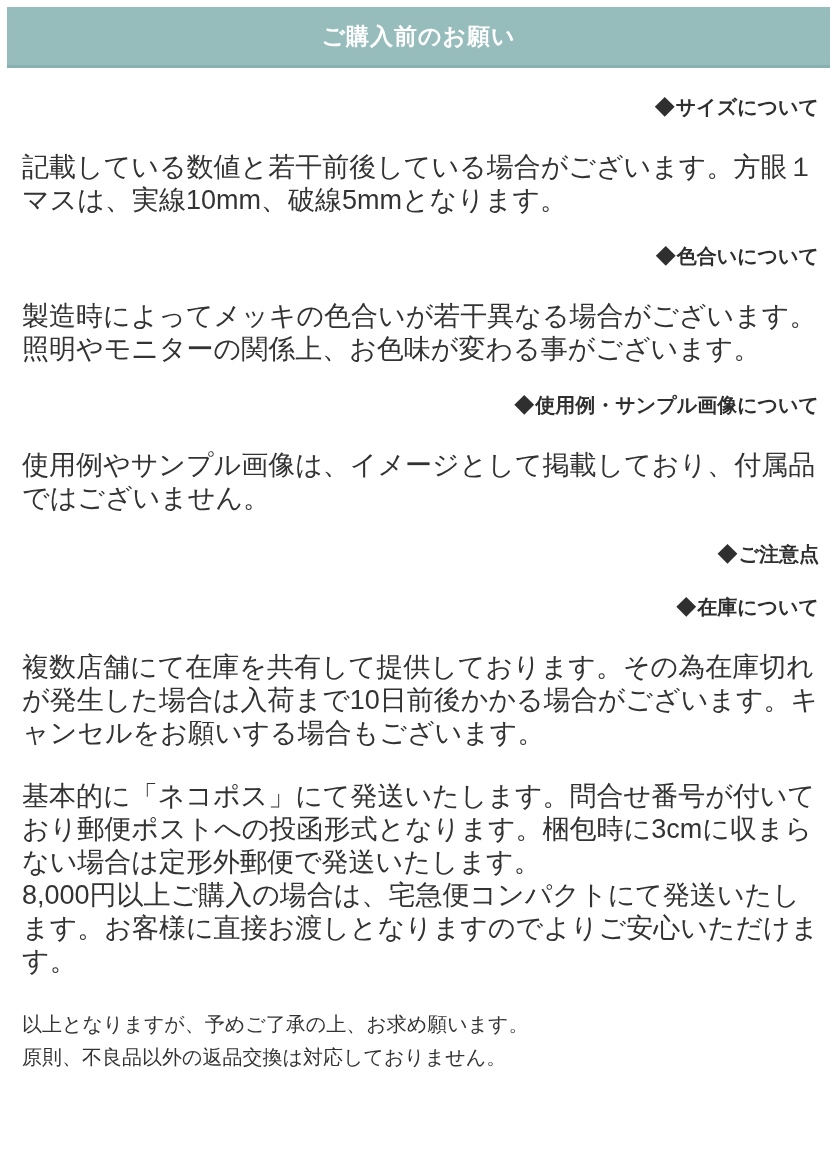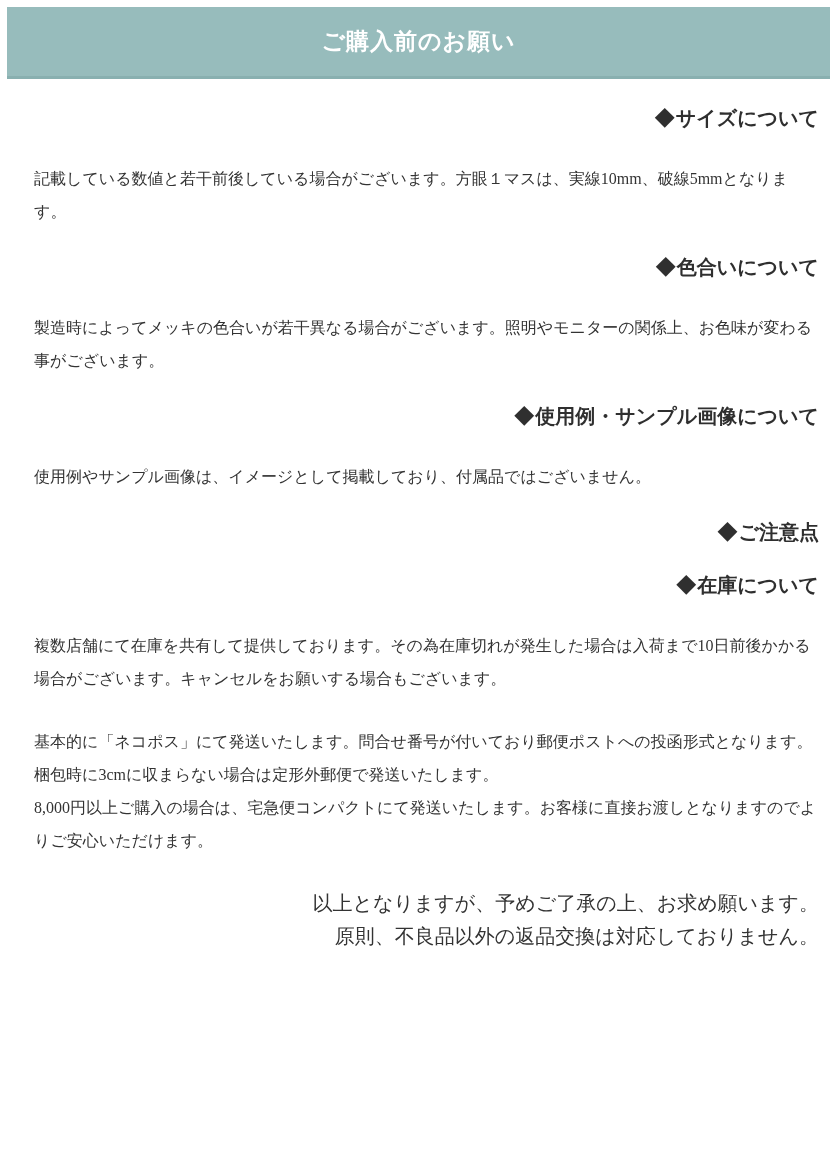--- a/index.html
+++ b/index.html
@@ -10,21 +10,21 @@
     font-family: "Liberation Sans", sans-serif;
   }
   .page {
     width: 837px;
     min-height: 1157px;
     background: #ffffff;
     color: #333333;
   }
   .notice-header {
     margin: 7px 7px 0 7px;
-    height: 72px;
+    height: 61px;
     background: #97bcbc;
     border-bottom: 3px solid #89b0b0;
     display: flex;
     align-items: center;
     justify-content: center;
     color: #ffffff;
     font-size: 23px;
     font-weight: bold;
     letter-spacing: 1px;
   }
@@ -36,34 +36,32 @@
     font-size: 20px;
     line-height: 27px;
     font-weight: bold;
     color: #2f2f2f;
     text-align: right;
   }
   .sec-heading .bullet {
     margin-right: 1px;
   }
   .sec-body {
-    margin: 30px 0 0 16px;
-    font-size: 16px;
+    margin: 30px 0 0 4px;
+    font-size: 27px;
     line-height: 33px;
     color: #333333;
     white-space: pre-line;
-    font-family: Liberation Serif, serif;
   }
   .closing {
-    margin: 30px 0 0 12px;
+    margin: 30px 0 0 4px;
     font-size: 20px;
     line-height: 33px;
     color: #333333;
     white-space: pre-line;
-    text-align: right;
   }
 </style>
 </head>
 <body>
 
 <div class="page">
 
   <div class="notice-header">
     <span>ご購入前のお願い</span>
   </div>

